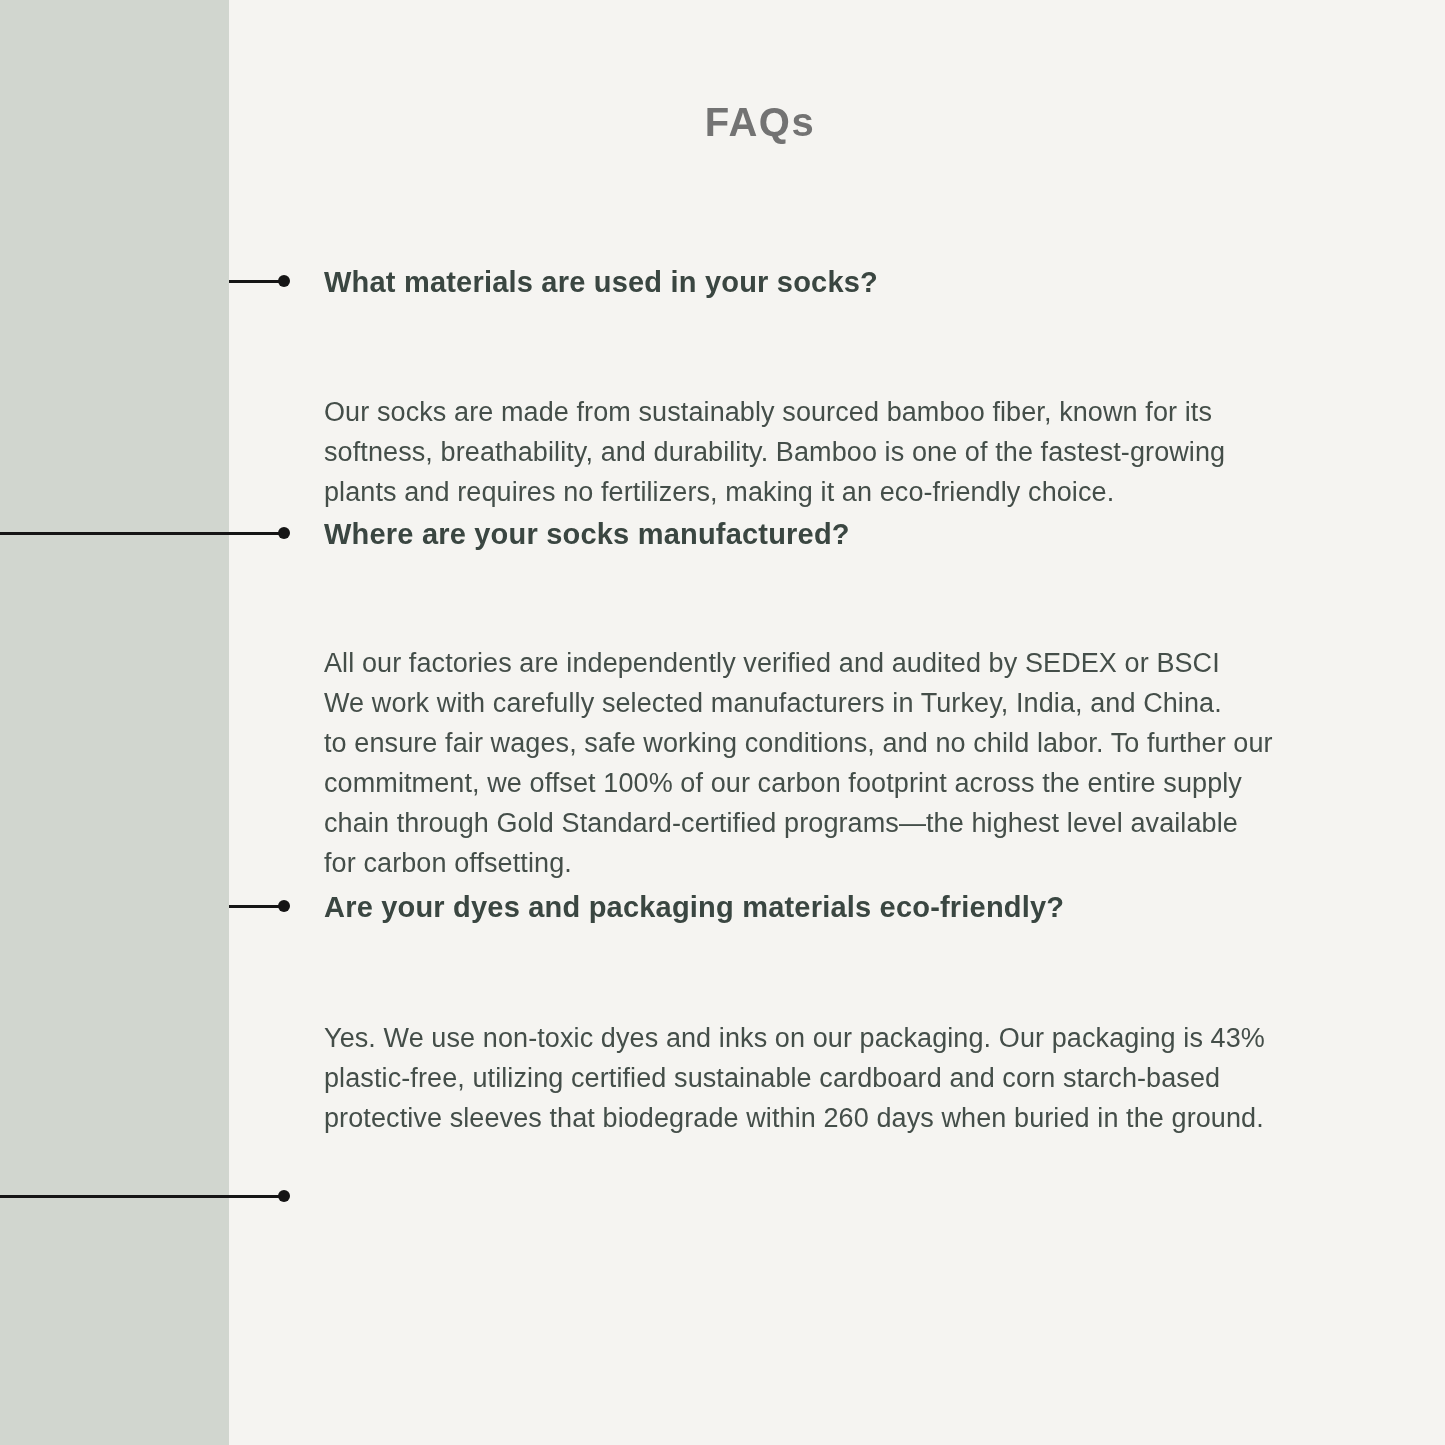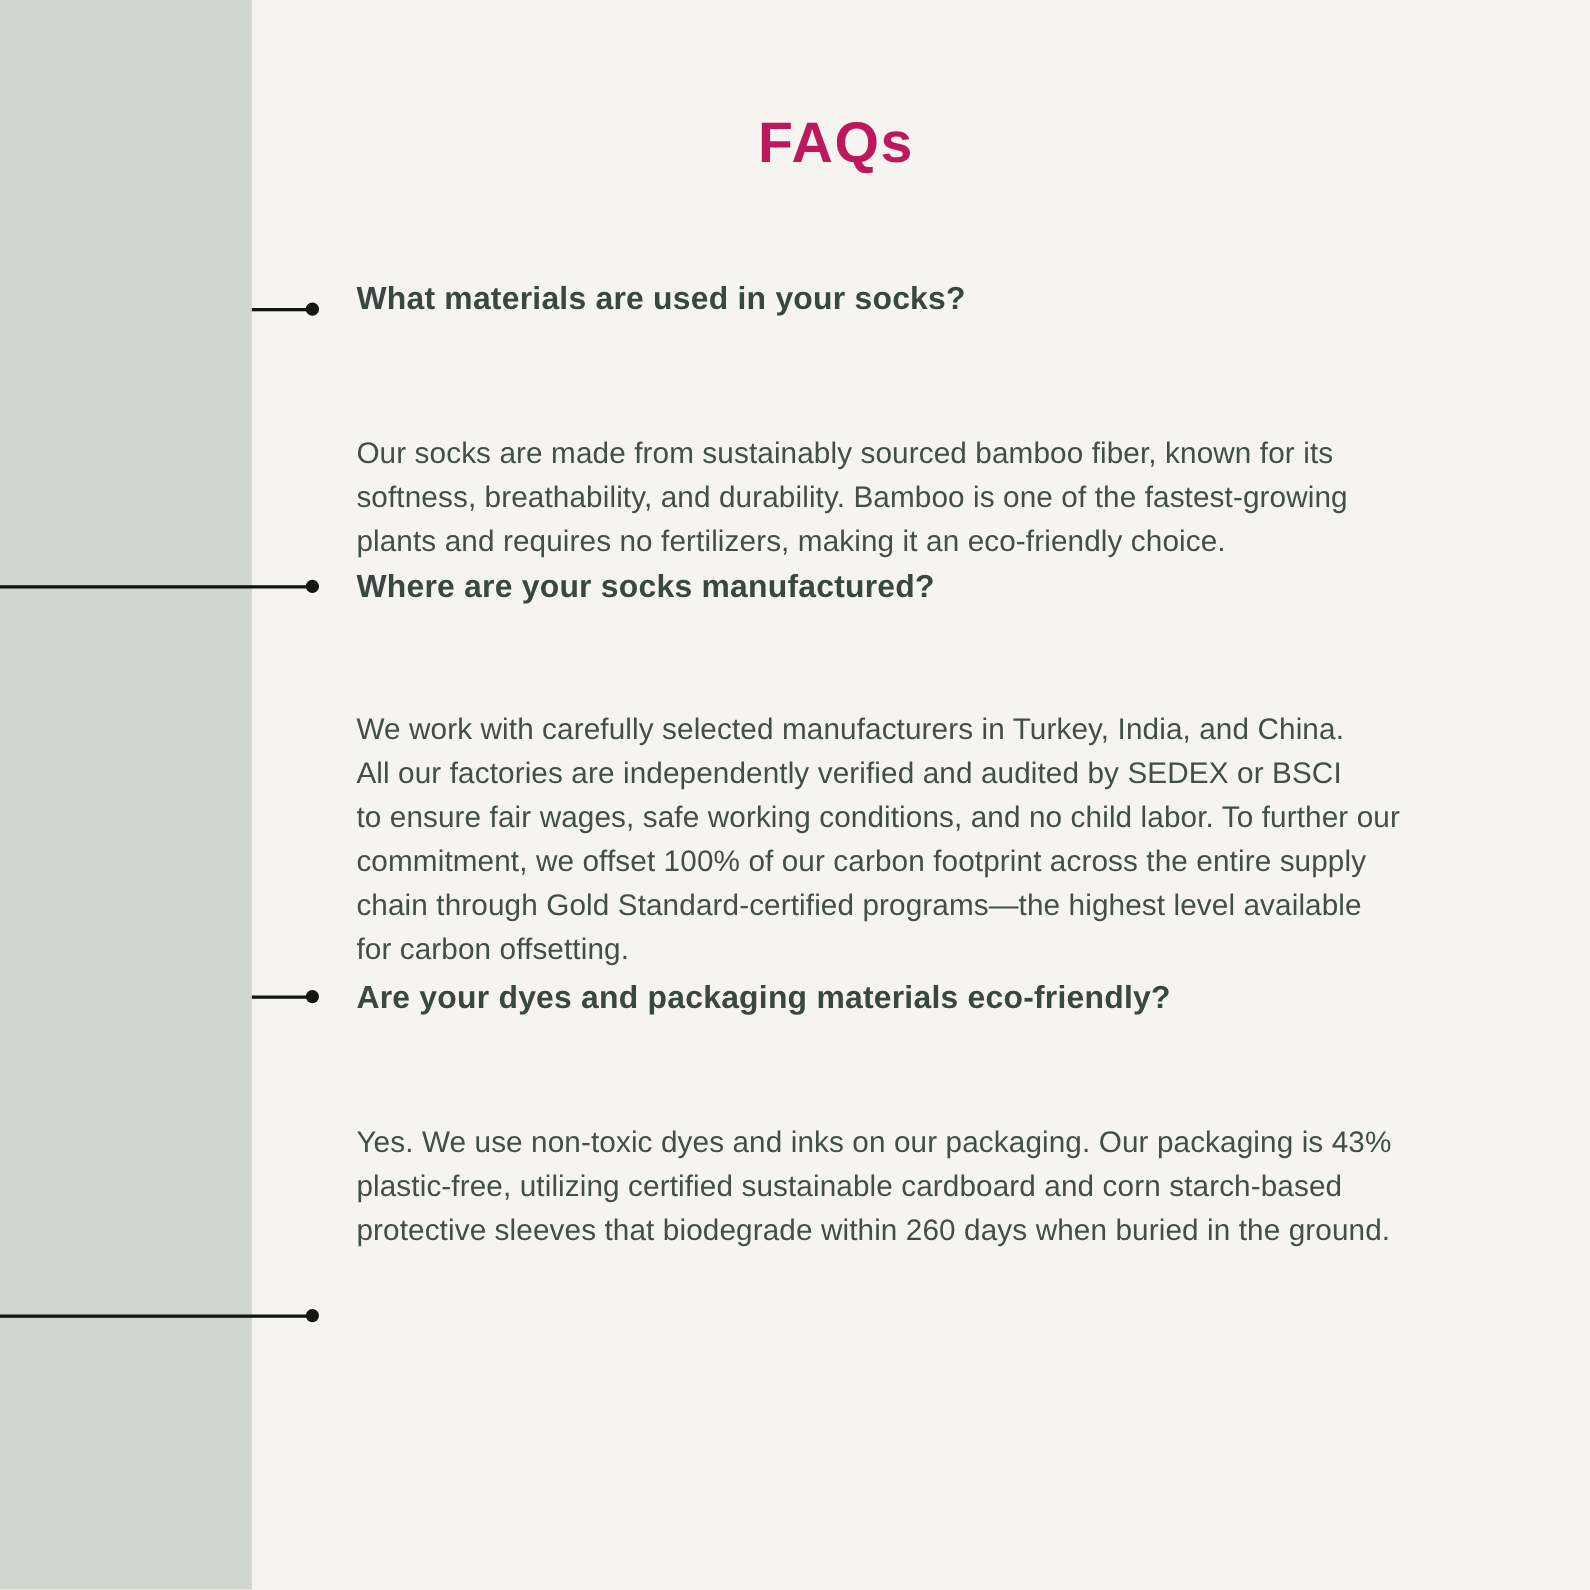--- a/index.html
+++ b/index.html
@@ -16,24 +16,24 @@
     left: 0; top: 0;
     width: 229px; height: 1445px;
     background: #d1d6cf;
   }
   .title {
     position: absolute;
     left: 324px; top: 100px;
     width: 872px;
     margin: 0;
     text-align: center;
-    font-size: 52px;
+    font-size: 40px;
     font-weight: bold;
     letter-spacing: 1.5px;
-    color: #be185d;
+    color: #737373;
   }
   .question {
     position: absolute;
     left: 324px;
     margin: 0;
     font-size: 29px;
     font-weight: bold;
     line-height: 40px;
     letter-spacing: 0.2px;
     color: #3a4641;
@@ -54,21 +54,21 @@
     height: 3px;
     background: #151515;
   }
   .cdot {
     position: absolute;
     width: 12px; height: 12px;
     border-radius: 50%;
     background: #151515;
     left: 278px;
   }
-  .q1 { top: 252px; }  .a1 { top: 347px; }
+  .q1 { top: 262px; }  .a1 { top: 347px; }
   .q2 { top: 514px; }  .a2 { top: 598px; }
   .q3 { top: 887px; }  .a3 { top: 973px; }
   .q4 { top: 1177px; } .a4 { top: 1262px; }
   .l1 { left: 229px; top: 280px; width: 57px; }   .d1 { top: 275px; }
   .l2 { left: 0;     top: 532px; width: 286px; }  .d2 { top: 527px; }
   .l3 { left: 229px; top: 905px; width: 57px; }   .d3 { top: 900px; }
   .l4 { left: 0;     top: 1195px; width: 286px; } .d4 { top: 1190px; }
 </style>
 </head>
 <body>
@@ -85,22 +85,22 @@
   <div class="answer a1">
     <div class="ln">Our socks are made from sustainably sourced bamboo fiber, known for its</div>
     <div class="ln">softness, breathability, and durability. Bamboo is one of the fastest-growing</div>
     <div class="ln">plants and requires no fertilizers, making it an eco-friendly choice.</div>
   </div>
 
   <div class="cline l2"></div>
   <div class="cdot d2"></div>
   <h2 class="question q2">Where are your socks manufactured?</h2>
   <div class="answer a2">
+    <div class="ln">All our factories are independently verified and audited by SEDEX or BSCI</div>
     <div class="ln">We work with carefully selected manufacturers in Turkey, India, and China.</div>
-    <div class="ln">All our factories are independently verified and audited by SEDEX or BSCI</div>
     <div class="ln">to ensure fair wages, safe working conditions, and no child labor. To further our</div>
     <div class="ln">commitment, we offset 100% of our carbon footprint across the entire supply</div>
     <div class="ln">chain through Gold Standard-certified programs—the highest level available</div>
     <div class="ln">for carbon offsetting.</div>
   </div>
 
   <div class="cline l3"></div>
   <div class="cdot d3"></div>
   <h2 class="question q3">Are your dyes and packaging materials eco-friendly?</h2>
   <div class="answer a3">

